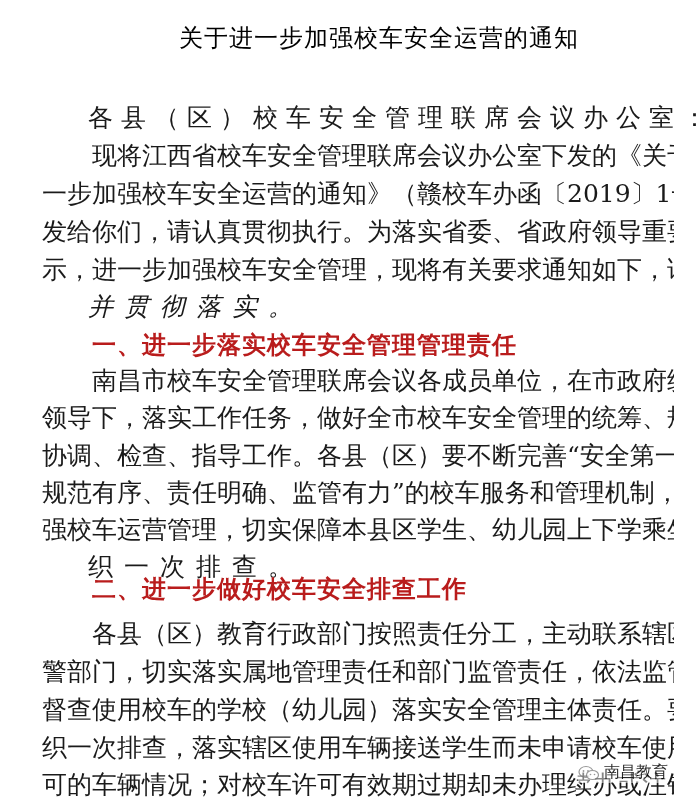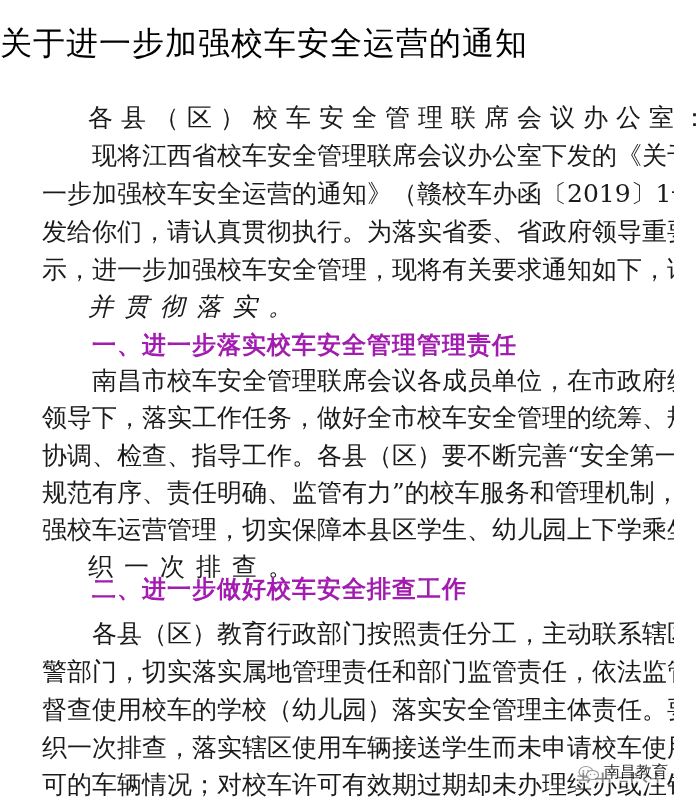--- a/index.html
+++ b/index.html
@@ -3,38 +3,38 @@
 <meta charset="utf-8">
 <style>
   html, body { margin: 0; padding: 0; background: #ffffff; }
   body {
     width: 700px; height: 805px; overflow: hidden; position: relative;
     color: #111111;
     font-family: "DejaVu Serif", "Liberation Serif", serif;
   }
   .title {
     position: absolute; left: 0; top: 22px; width: 579px;
-    text-align: left;
+    text-align: right;
     font-family: "DejaVu Sans", "Liberation Sans", sans-serif;
-    font-size: 32px; letter-spacing: 1px; color: #000;
+    font-size: 24px; letter-spacing: 1px; color: #000;
   }
   .line {
     position: absolute; left: 42px; width: 632px;
     font-size: 25px; line-height: 30px; height: 30px;
     white-space: nowrap; overflow: hidden;
     text-align: justify; text-align-last: justify;
     color: #1a1a1a;
   }
   .line.indent { left: 92px; width: 582px; }
   .line.last { text-align-last: left; letter-spacing: 11px; margin-left: 46px; }
   .heading {
     position: absolute; left: 92px;
     font-family: "DejaVu Sans", "Liberation Sans", sans-serif;
     font-weight: bold; font-size: 24px; line-height: 30px;
-    letter-spacing: 1px; color: #a21caf;
+    letter-spacing: 1px; color: #b91c1c;
   }
   .watermark {
     position: absolute; left: 578px; top: 762px;
     display: flex; align-items: center; gap: 4px;
     font-family: "DejaVu Sans", "Liberation Sans", sans-serif;
     font-size: 16px; color: #000000; opacity: 0.85;
     background: rgba(255,255,255,0.55);
   }
   .wm-icon { width: 22px; height: 16px; }
 </style>

